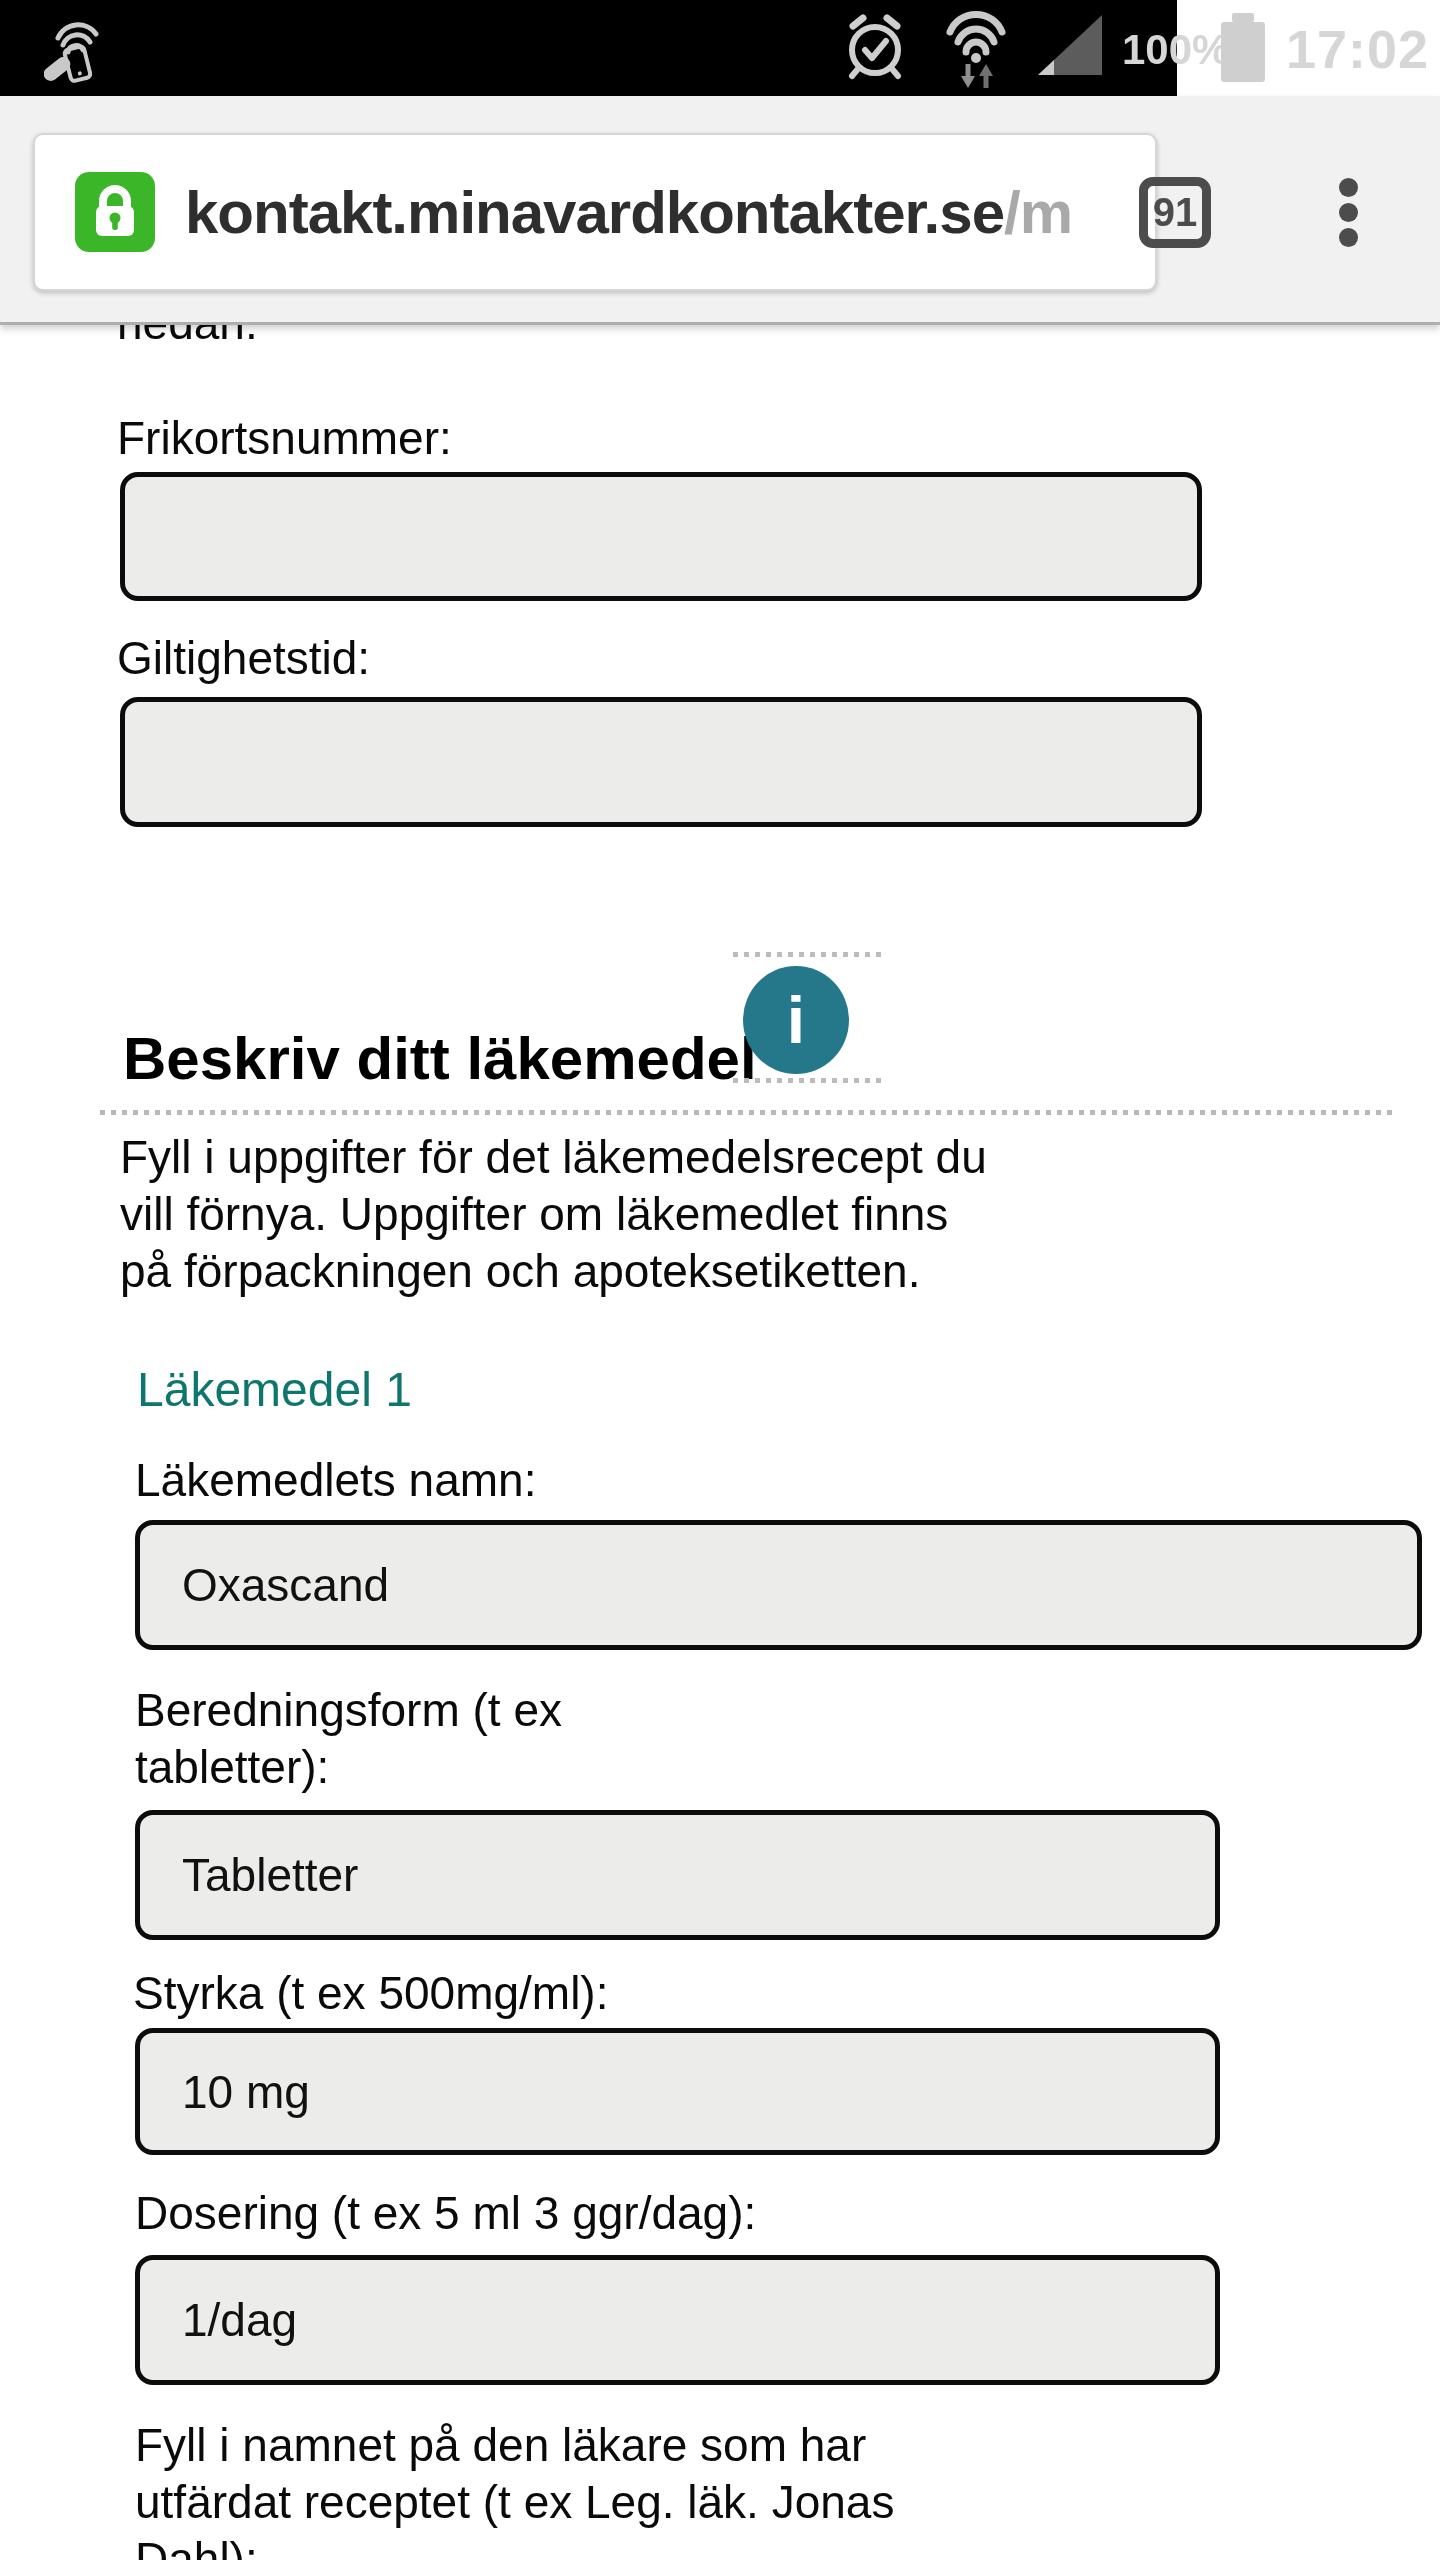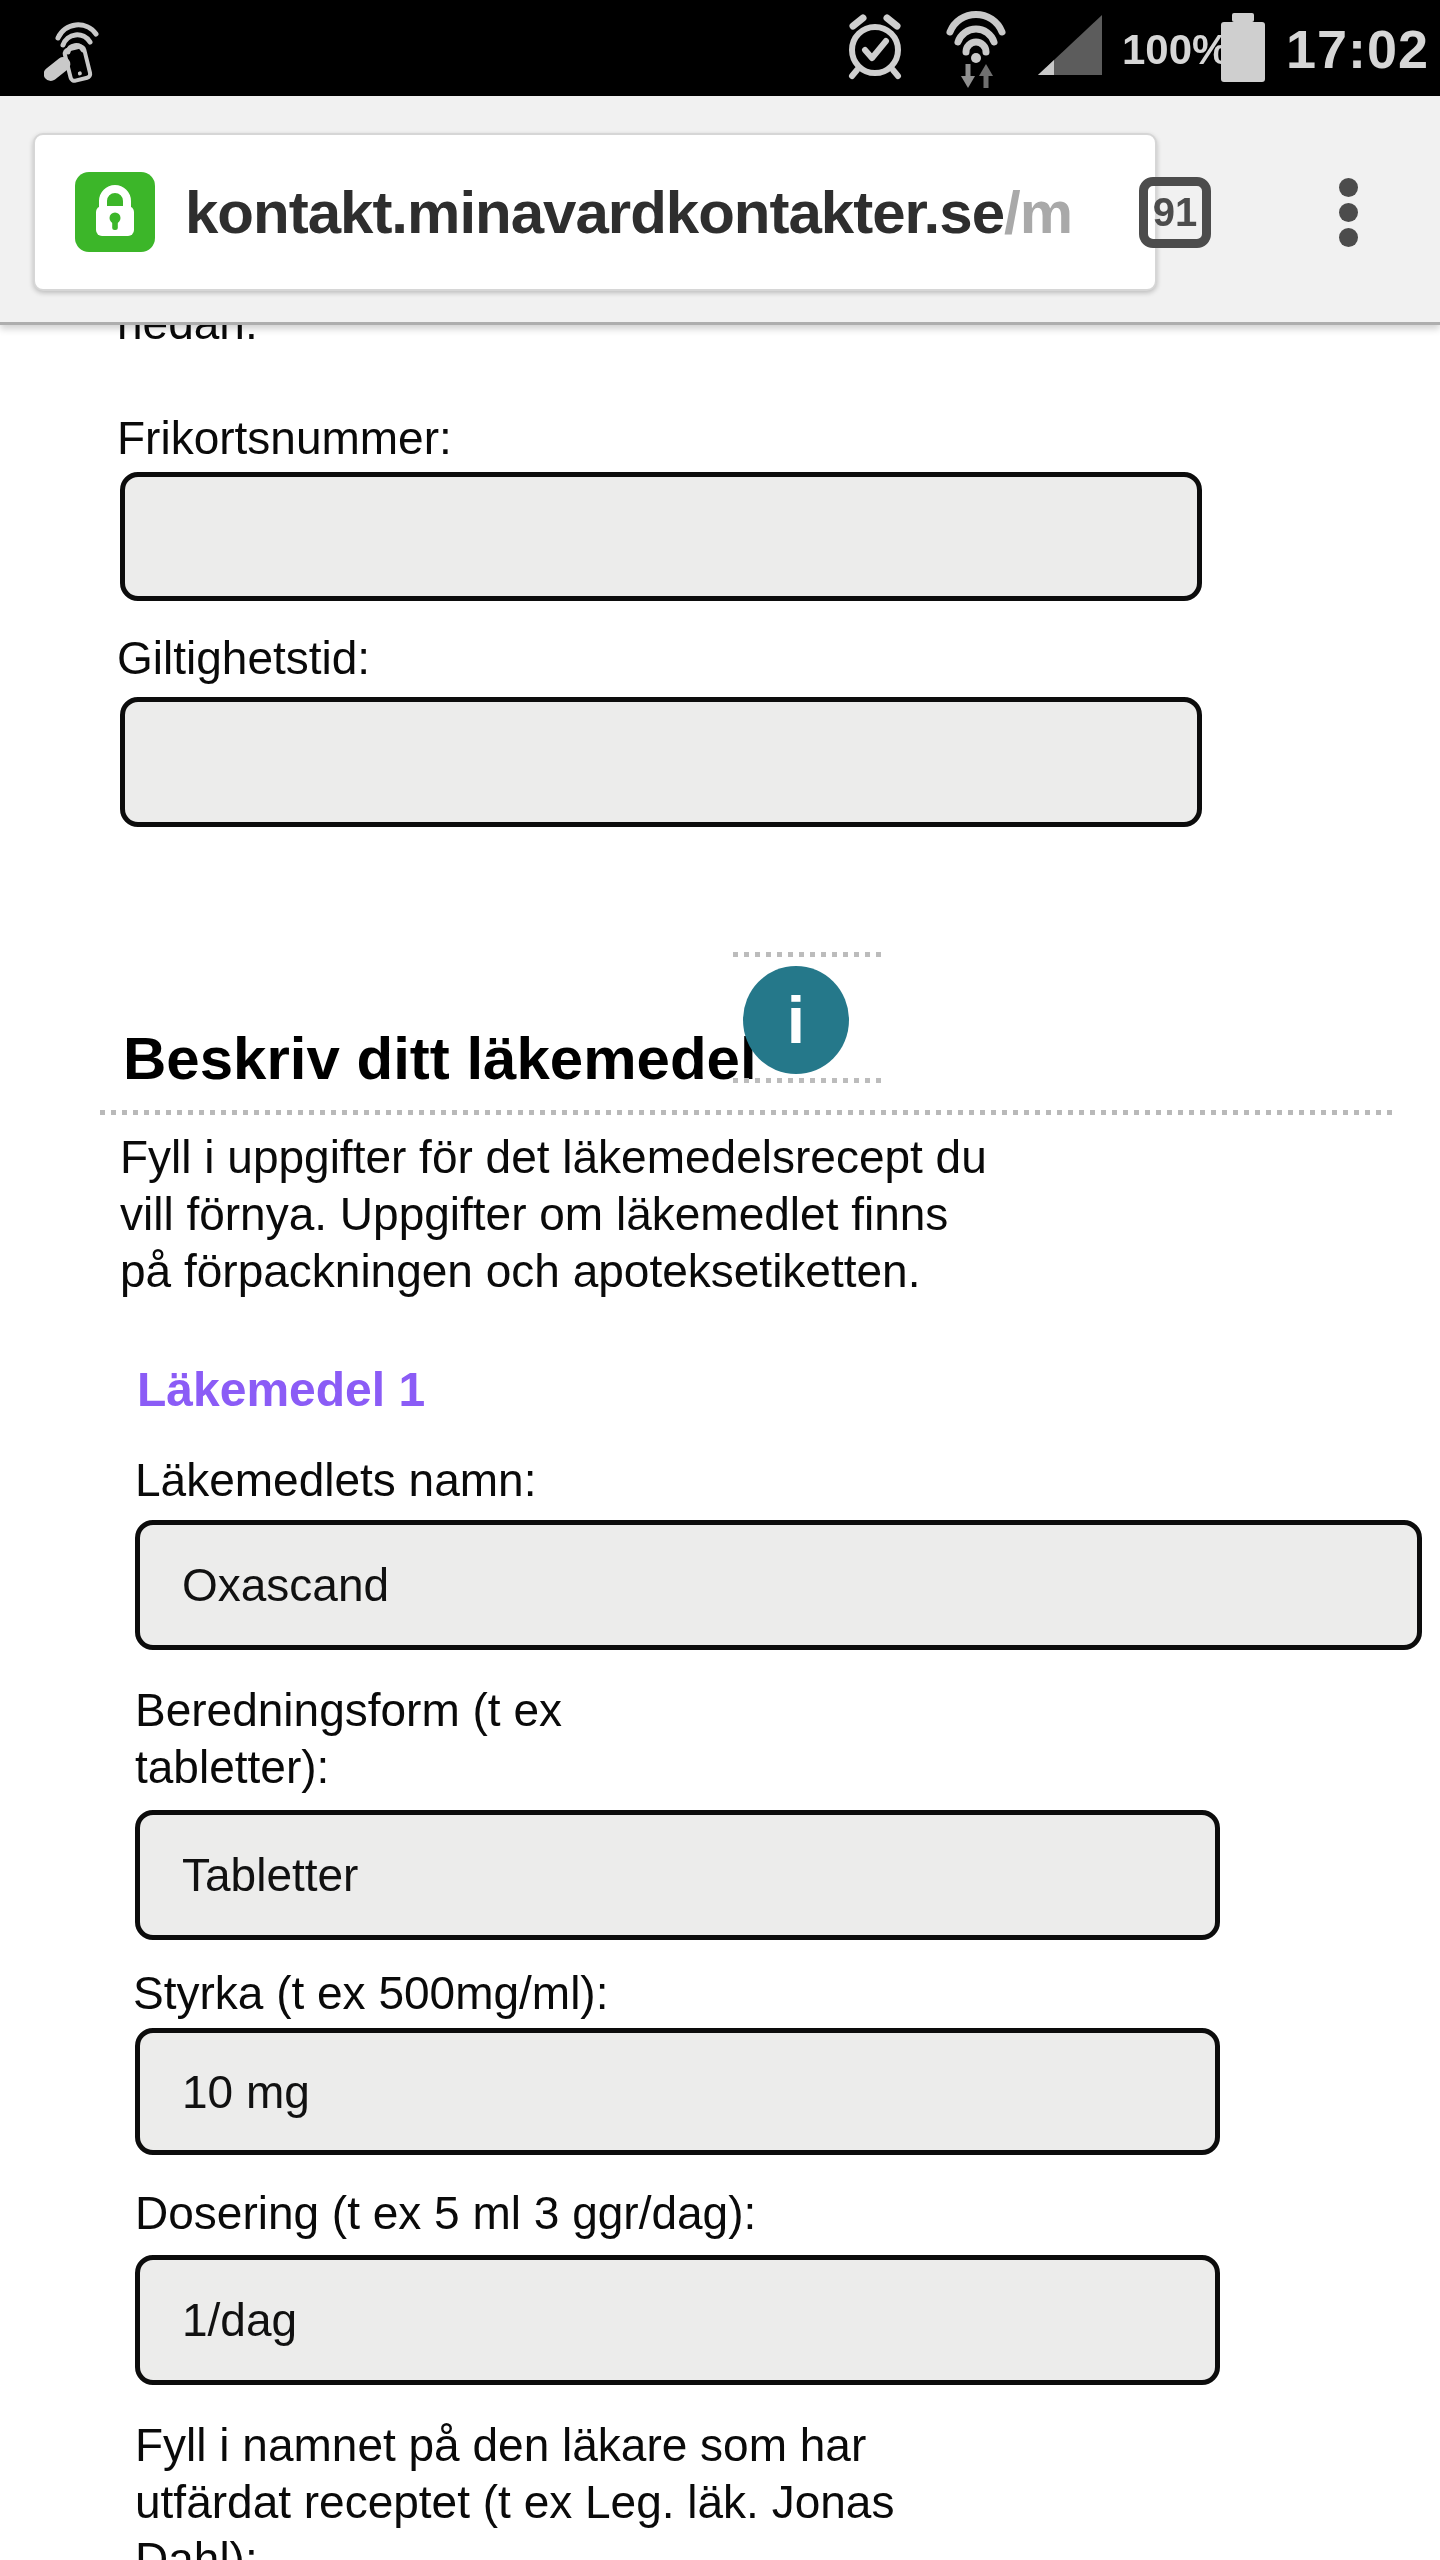--- a/index.html
+++ b/index.html
@@ -1,21 +1,21 @@
 <!DOCTYPE html>
 <html><head>
 <meta charset="utf-8">
 <style>
   html,body{margin:0;padding:0;background:#777;}
   #screen{
     position:relative;width:1440px;height:2560px;background:#ffffff;
     overflow:hidden;font-family:"Liberation Sans","DejaVu Sans",sans-serif;
   }
   
-  #statusbar{position:absolute;left:0;top:0;width:1440px;height:96px;background:#000;z-index:30;}
+  #statusbar{position:absolute;left:0;top:0;width:1177px;height:96px;background:#000;z-index:30;}
   .sb-item{position:absolute;}
   .sb-text{color:#d6d6d6;font-weight:bold;}
   #battery-body{position:absolute;left:1221px;top:22px;width:44px;height:60px;background:#cfcfcf;border-radius:3px;}
   #battery-nub{position:absolute;left:1232px;top:13px;width:22px;height:9px;background:#cfcfcf;border-radius:2px;}
   
   #chrome{
     position:absolute;left:0;top:96px;width:1440px;height:226px;background:#f1f1f1;z-index:20;
     border-bottom:3px solid #aeaeae;box-shadow:0 4px 7px rgba(0,0,0,0.18);
   }
   #urlbar{
@@ -39,21 +39,21 @@
   .kebab-dot{position:absolute;left:1339px;width:19px;height:19px;border-radius:50%;background:#4c4c4c;}
   
   .body-text{position:absolute;font-size:46px;color:#0a0a0a;line-height:55px;white-space:nowrap;}
   .label{position:absolute;font-size:46px;color:#0a0a0a;line-height:57px;white-space:nowrap;}
   .pre{white-space:pre-line;}
   .input-box{
     position:absolute;background:#ececeb;border:5px solid #0c0c0c;border-radius:18px;box-sizing:border-box;
     display:flex;align-items:center;padding-left:42px;font-size:46px;color:#111;
   }
   #heading{position:absolute;left:123px;top:1028px;font-size:60px;font-weight:bold;color:#000;line-height:62px;white-space:nowrap;}
-  #subheading{position:absolute;left:137px;top:1362px;font-size:48px;font-weight:bold;color:#8b5cf6;white-space:nowrap;}
+  #subheading{position:absolute;left:137px;top:1362px;font-size:48px;font-weight:normal;color:#0f766e;white-space:nowrap;}
   #info-icon{
     position:absolute;left:743px;top:966px;width:106px;height:108px;border-radius:50%;background:#25788a;
     display:flex;align-items:center;justify-content:center;color:#fff;font-size:66px;font-weight:bold;
   }
   .dash-line{position:absolute;height:5px;background:repeating-linear-gradient(90deg,#bcbcbc 0 5px,transparent 5px 11px);}
   #separator{position:absolute;left:100px;top:1110px;width:1297px;height:5px;
     background:repeating-linear-gradient(90deg,#b9b9b9 0 5px,transparent 5px 11px);}
 </style>
 </head>
 <body>

